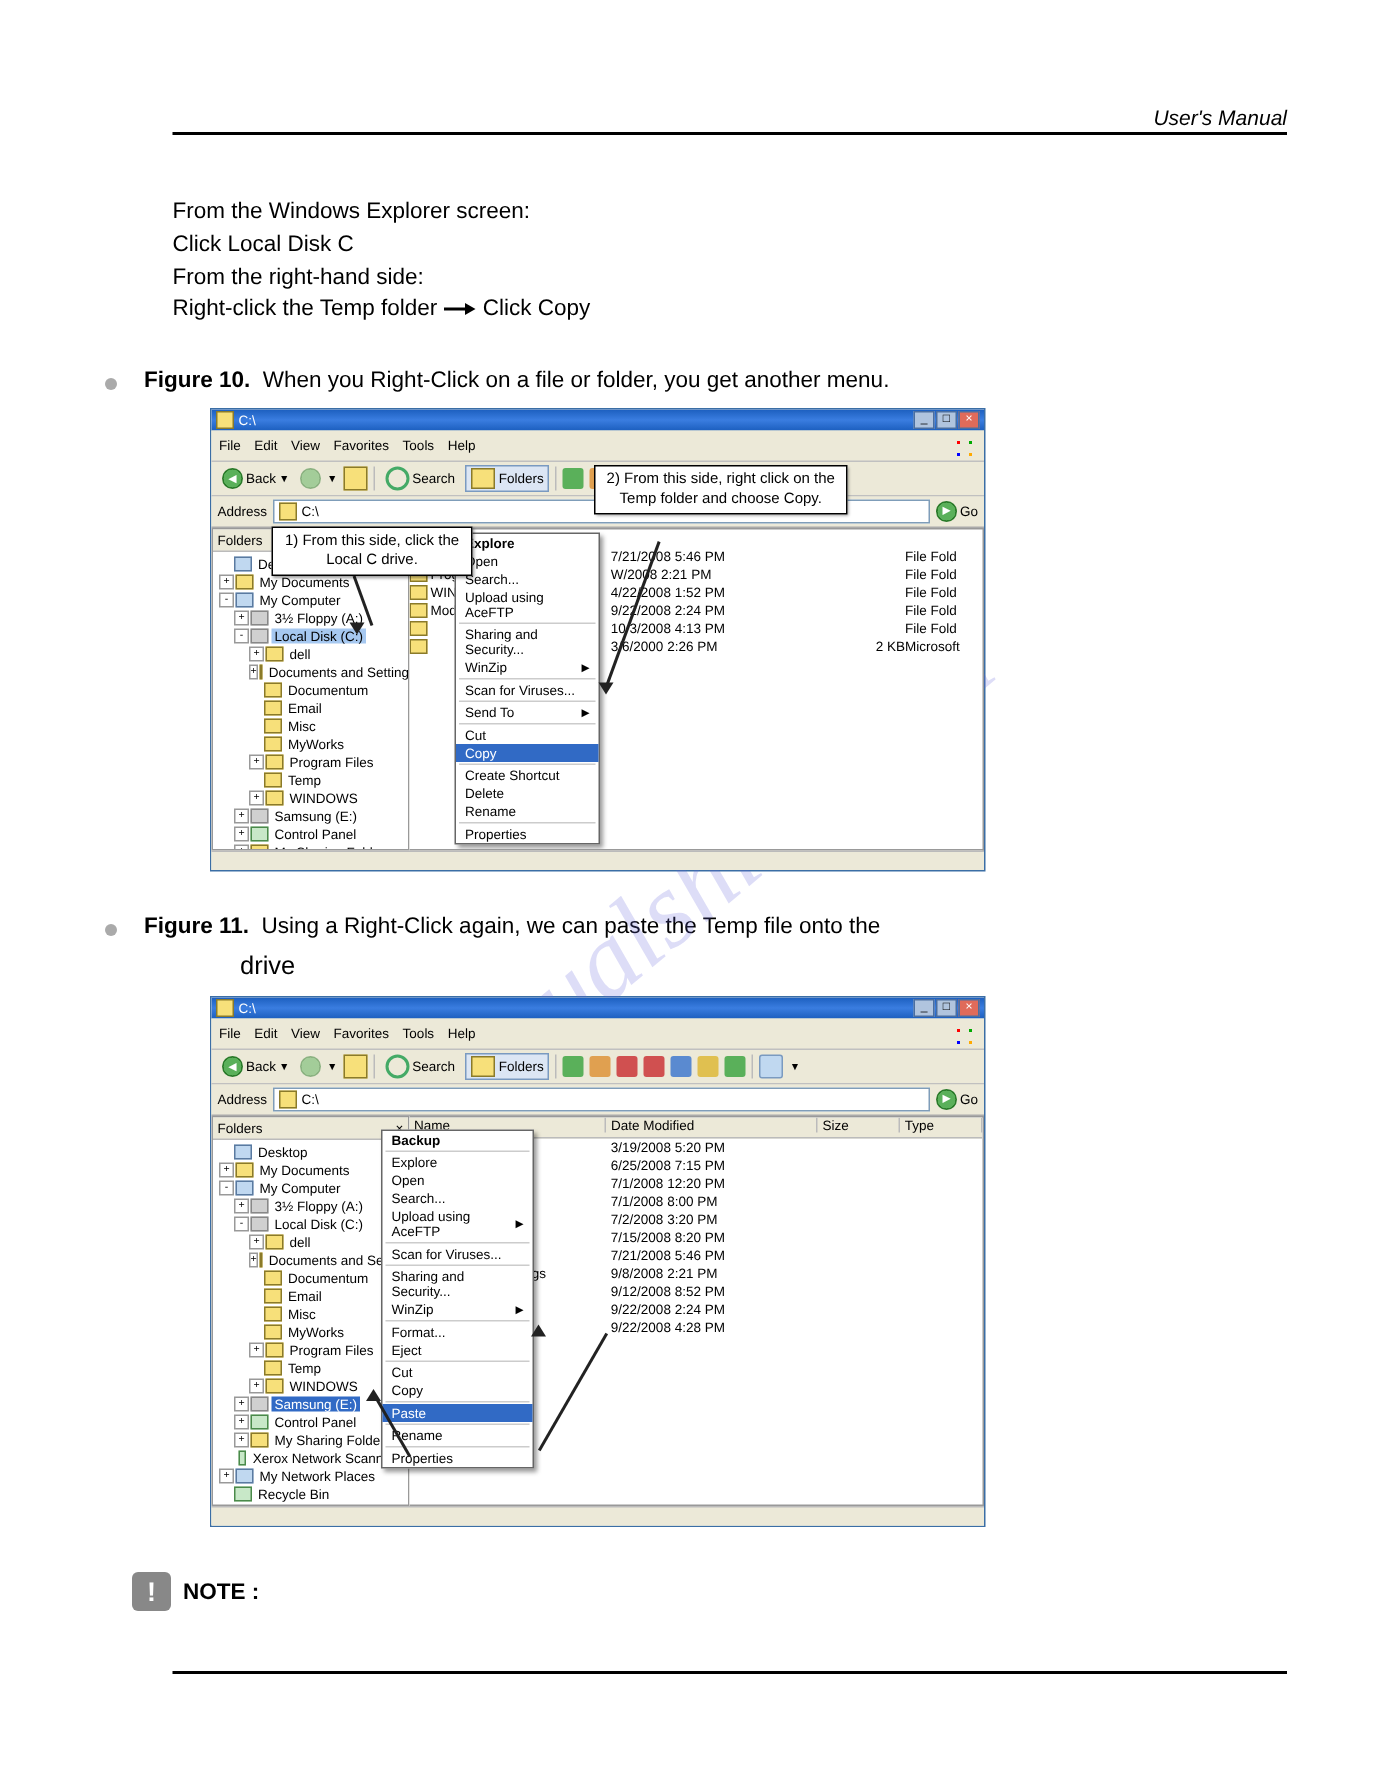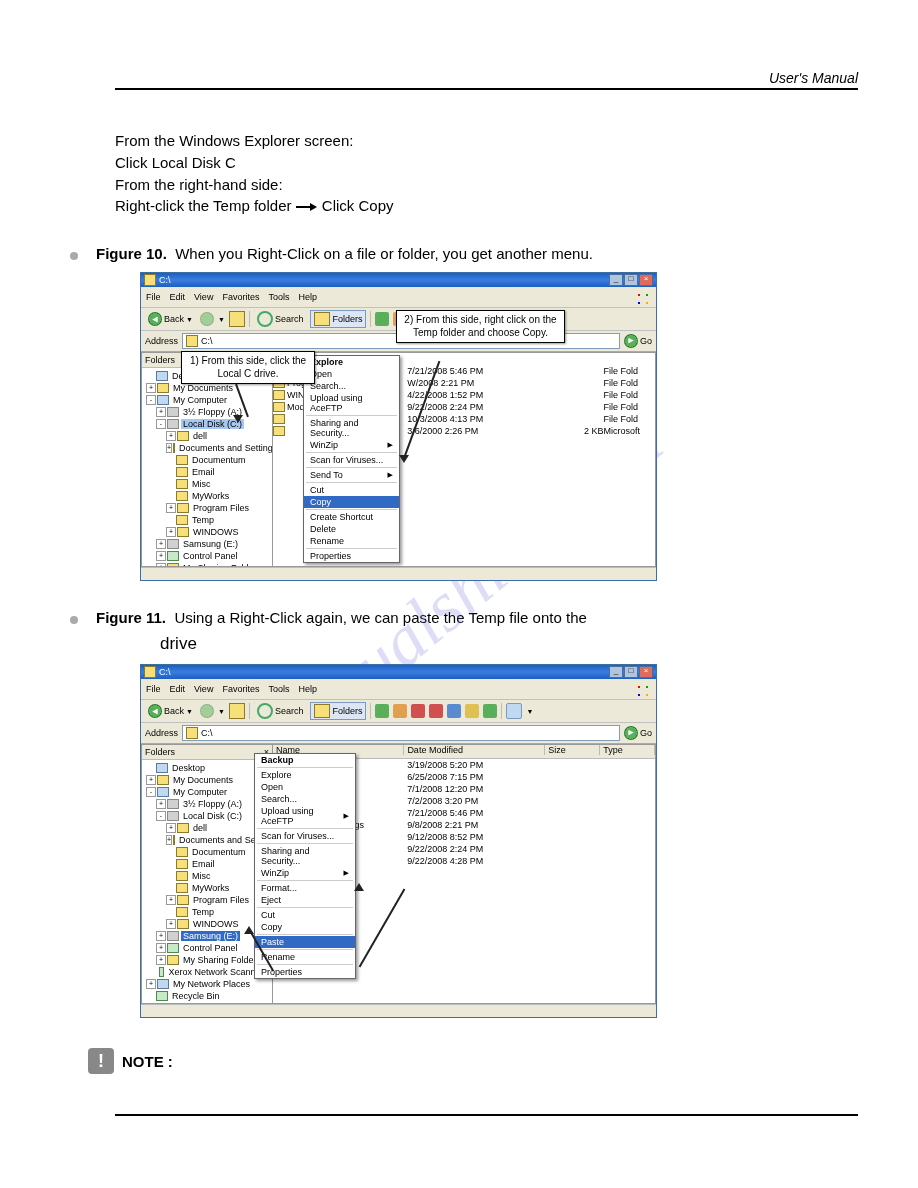--- a/index.html
+++ b/index.html
@@ -570,23 +570,41 @@
                 <span class="file-ico"></span>
                 <span>igle</span>
               </div>
      <div style="flex:1.4">7/1/2008 12:20 PM</div>
      <div style="flex:0.5;text-align:right"></div>
      <div style="flex:0.5"></div>
    </div>
             <div class="file-row">
      <div style="flex:1.3;display:flex;align-items:center;overflow:hidden">
                 <span class="file-ico"></span>
+                <span>atabase</span>
+              </div>
+     <div style="flex:1.4">7/1/2008 8:00 PM</div>
+     <div style="flex:0.5;text-align:right"></div>
+     <div style="flex:0.5"></div>
+   </div>
+            <div class="file-row">
+     <div style="flex:1.3;display:flex;align-items:center;overflow:hidden">
+                <span class="file-ico"></span>
                 <span>eAcrobat7.0</span>
               </div>
      <div style="flex:1.4">7/2/2008 3:20 PM</div>
+     <div style="flex:0.5;text-align:right"></div>
+     <div style="flex:0.5"></div>
+   </div>
+            <div class="file-row">
+     <div style="flex:1.3;display:flex;align-items:center;overflow:hidden">
+                <span class="file-ico"></span>
+                <span>mcs</span>
+              </div>
+     <div style="flex:1.4">7/15/2008 8:20 PM</div>
      <div style="flex:0.5;text-align:right"></div>
      <div style="flex:0.5"></div>
    </div>
             <div class="file-row">
      <div style="flex:1.3;display:flex;align-items:center;overflow:hidden">
                 <span class="file-ico"></span>
                 <span></span>
               </div>
      <div style="flex:1.4">7/21/2008 5:46 PM</div>
      <div style="flex:0.5;text-align:right"></div>

